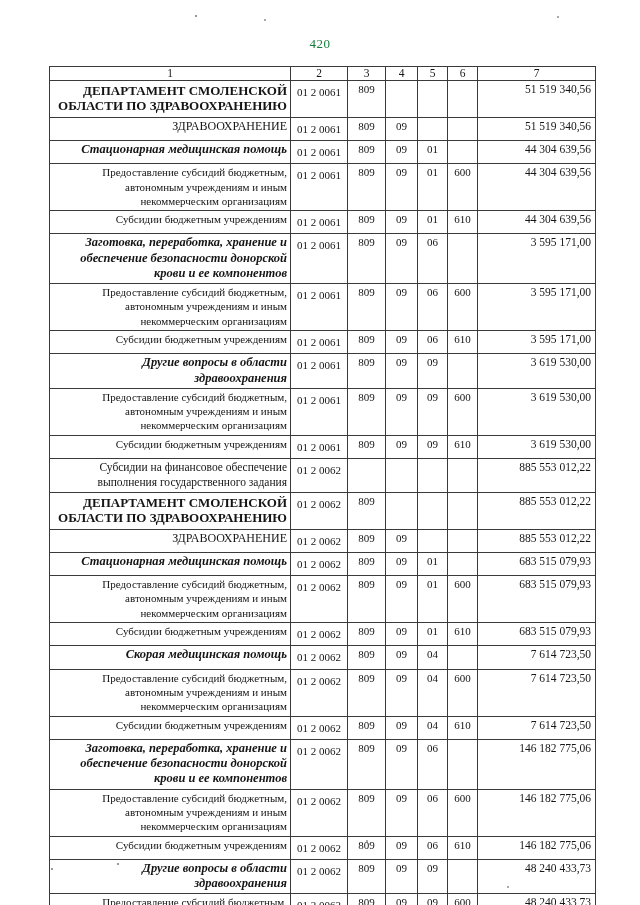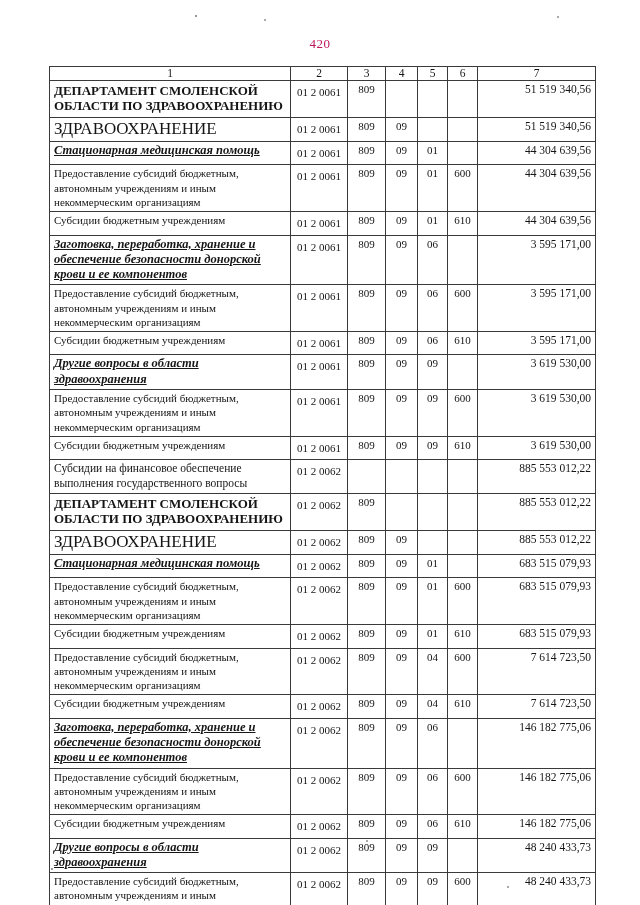--- a/index.html
+++ b/index.html
@@ -31,21 +31,21 @@
   }
 
   .page-number {
     position: absolute;
     top: 36px;
     left: 0;
     width: 100%;
     text-align: center;
     font-size: 13px;
     letter-spacing: 0.5px;
-    color: #be185d;
+    color: #15803d;
   }
 
   table.budget {
     position: absolute;
     left: 49px;
     top: 66px;
     width: 546px;
     table-layout: fixed;
     border-collapse: collapse;
     border: 1.4px solid #2b2b2b;
@@ -65,20 +65,21 @@
     height: 14px;
     line-height: 13px;
     padding: 0;
     border-bottom: 1.4px solid #2b2b2b;
   }
 
   td.c-name {
     padding: 1px 3px 2px 4px;
     font-size: 11px;
     line-height: 1.3;
+    text-align: right;
   }
   td.c-code {
     text-align: center;
     font-size: 11px;
     line-height: 1.3;
     padding: 4px 1px;
     white-space: nowrap;
   }
   td.c-num {
     text-align: center;
@@ -95,31 +96,30 @@
   }
 
   tr.dept td.c-name {
     font-size: 13px;
     font-weight: bold;
     line-height: 1.18;
     padding-top: 2px;
     padding-bottom: 3px;
   }
   tr.section td.c-name {
-    font-size: 17px;
+    font-size: 12px;
     line-height: 1.2;
     margin-top: 44px;
   }
   tr.subsection td.c-name {
     font-size: 12.5px;
     font-weight: bold;
     font-style: italic;
     line-height: 1.22;
     padding-bottom: 2px;
-    text-decoration: underline;
   }
   tr.detail td.c-name {
     font-weight: normal;
   }
   tr.plain td.c-name {
     font-size: 11.5px;
   }
 </style>
 </head>
 <body>
@@ -241,21 +241,21 @@
       <tr class="detail">
         <td class="c-name">Субсидии бюджетным учреждениям</td>
         <td class="c-code">01 2 0061</td>
         <td class="c-num">809</td>
         <td class="c-num">09</td>
         <td class="c-num">09</td>
         <td class="c-num">610</td>
         <td class="c-amt">3 619 530,00</td>
       </tr>
       <tr class="plain">
-        <td class="c-name">Субсидии на финансовое обеспечение выполнения государственного вопросы</td>
+        <td class="c-name">Субсидии на финансовое обеспечение выполнения государственного задания</td>
         <td class="c-code">01 2 0062</td>
         <td class="c-num"></td>
         <td class="c-num"></td>
         <td class="c-num"></td>
         <td class="c-num"></td>
         <td class="c-amt">885 553 012,22</td>
       </tr>
       <tr class="dept">
         <td class="c-name">ДЕПАРТАМЕНТ СМОЛЕНСКОЙ ОБЛАСТИ ПО ЗДРАВООХРАНЕНИЮ</td>
         <td class="c-code">01 2 0062</td>
@@ -294,20 +294,29 @@
       </tr>
       <tr class="detail">
         <td class="c-name">Субсидии бюджетным учреждениям</td>
         <td class="c-code">01 2 0062</td>
         <td class="c-num">809</td>
         <td class="c-num">09</td>
         <td class="c-num">01</td>
         <td class="c-num">610</td>
         <td class="c-amt">683 515 079,93</td>
       </tr>
+      <tr class="subsection">
+        <td class="c-name">Скорая медицинская помощь</td>
+        <td class="c-code">01 2 0062</td>
+        <td class="c-num">809</td>
+        <td class="c-num">09</td>
+        <td class="c-num">04</td>
+        <td class="c-num"></td>
+        <td class="c-amt">7 614 723,50</td>
+      </tr>
       <tr class="detail">
         <td class="c-name">Предоставление субсидий бюджетным, автономным учреждениям и иным некоммерческим организациям</td>
         <td class="c-code">01 2 0062</td>
         <td class="c-num">809</td>
         <td class="c-num">09</td>
         <td class="c-num">04</td>
         <td class="c-num">600</td>
         <td class="c-amt">7 614 723,50</td>
       </tr>
       <tr class="detail">

